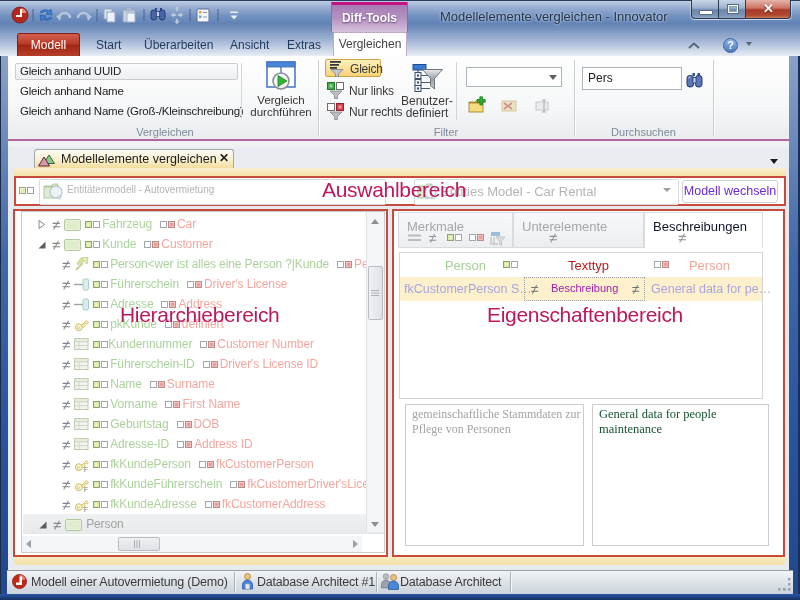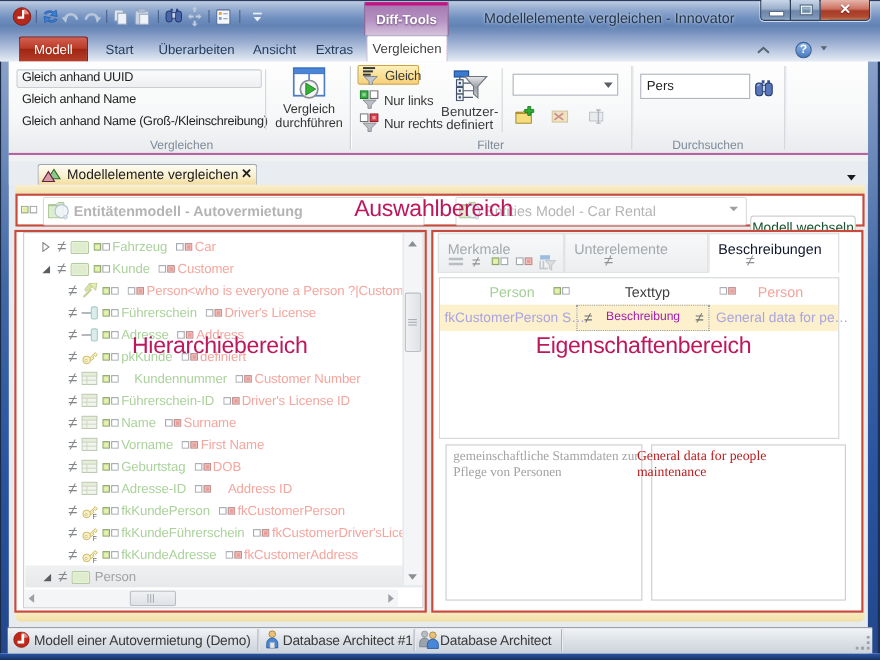--- a/index.html
+++ b/index.html
@@ -277,30 +277,30 @@
  <rect x="8.5" y="0.5" width="6" height="6" fill="#fff" stroke="#9aa0a6"></rect>
 </svg>
 <div class="abs" style="left:39px;top:179px;width:345px;height:24px;border:1px solid #d8dadc;border-radius:2px;background:#fff;"></div>
 <div class="abs" style="left:414px;top:179px;width:263px;height:24px;border:1px solid #d8dadc;border-radius:2px;background:#fff;"></div>
 <svg class="abs" style="left:43px;top:182px;" width="21" height="18" xmlns="http://www.w3.org/2000/svg">
  <path d="M1 4 h7 l2-2 h5 v3 h-14z" fill="#d2e6c4" stroke="#a4c090" stroke-width="0.8"></path>
  <rect x="1" y="5" width="14" height="11" fill="#ddedd0" stroke="#a4c090" stroke-width="0.8"></rect>
  <circle cx="13" cy="10" r="6" fill="#eff5fb" fill-opacity="0.85" stroke="#b8c4ce" stroke-width="1.2"></circle>
  <circle cx="16.5" cy="15.5" r="1.6" fill="#dfe7ee" stroke="#b8c4ce" stroke-width="0.8"></circle>
 </svg>
-<div class="abs" style="left:67px;top:184px;font-size:13px;color:#b4b4b4;font-weight:bold;">Entitätenmodell - Autovermietung</div>
+<div class="abs" style="left:67px;top:184px;font-size:10px;color:#b4b4b4;">Entitätenmodell - Autovermietung</div>
 <svg class="abs" style="left:417px;top:182px;" width="21" height="18" xmlns="http://www.w3.org/2000/svg">
  <path d="M1 4 h7 l2-2 h5 v3 h-14z" fill="#d2e6c4" stroke="#a4c090" stroke-width="0.8"></path>
  <rect x="1" y="5" width="14" height="11" fill="#ddedd0" stroke="#a4c090" stroke-width="0.8"></rect>
  <circle cx="13" cy="10" r="6" fill="#eff5fb" fill-opacity="0.85" stroke="#b8c4ce" stroke-width="1.2"></circle>
  <circle cx="16.5" cy="15.5" r="1.6" fill="#dfe7ee" stroke="#b8c4ce" stroke-width="0.8"></circle>
 </svg>
 <div class="abs" style="left:441px;top:184px;font-size:13px;color:#b4b4b4;">Entities Model - Car Rental</div>
 <div class="abs" style="left:663px;top:188px;width:0;height:0;border-left:4px solid transparent;border-right:4px solid transparent;border-top:4.5px solid #9aa0a6;"></div>
-<div class="abs" style="left:682px;top:180px;width:96px;height:23px;border:1px solid #cfcfcf;border-radius:3px;background:#fff;box-sizing:border-box;font-size:12.5px;color:#14532d;text-align:center;line-height:21px;white-space:nowrap;margin-top:16px;">Modell wechseln</div>
+<div class="abs" style="left:682px;top:180px;width:96px;height:23px;border:1px solid #cfcfcf;border-radius:3px;background:#fff;box-sizing:border-box;font-size:12.5px;color:#6d28d9;text-align:center;line-height:21px;white-space:nowrap;">Modell wechseln</div>
 <div class="abs redbox" id="leftpanel" style="left:13px;top:209px;width:375px;height:348px;"></div>
 <svg width="0" height="0" style="position:absolute;">
 <defs>
 <g id="ico-ent">
         <rect x="0.5" y="0.5" width="16" height="11" rx="1.5" fill="#e9f1dd" stroke="#b2cb9e"></rect>
         <rect x="2" y="2" width="13" height="8" rx="1" fill="#dfecce"></rect>
       </g>
 <g id="ico-dart">
         <path d="M2 13 L9 6" stroke="#c9cf96" stroke-width="2"></path>
         <path d="M7 1 L14 0 L13 7 L10 4 z" fill="#e6ecb4" stroke="#b9c48a" stroke-width="0.8"></path>
@@ -380,20 +380,21 @@
         <span class="trd" style="margin-left:2px;">Customer</span>
       </div>
   <div class="trow" style="top:42px;">
         <span class="neq" style="margin-left:40px;">≠</span>
         <svg class="i" width="16" height="14" style="margin-left:4px;">
           <use href="#ico-dart"></use>
         </svg>
         <svg class="i" width="15" height="7" style="margin-left:3px;">
           <use href="#pair-gg"></use>
         </svg>
+        <span class="tg" style="margin-left:2px;">Person&lt;wer ist alles eine Person ?|Kunde</span>
         <svg class="i" width="15" height="7" style="margin-left:8px;">
           <use href="#pair-wr"></use>
         </svg>
         <span class="trd" style="margin-left:2px;">Person&lt;who is everyone a Person ?|Customer</span>
       </div>
   <div class="trow" style="top:62px;">
         <span class="neq" style="margin-left:40px;">≠</span>
         <svg class="i" width="16" height="14" style="margin-left:4px;">
           <use href="#ico-rel" y="1"></use>
         </svg>
@@ -435,21 +436,21 @@
         <span class="trd" style="margin-left:2px;">definiert</span>
       </div>
   <div class="trow" style="top:122px;">
         <span class="neq" style="margin-left:40px;">≠</span>
         <svg class="i" width="16" height="14" style="margin-left:4px;">
           <use href="#ico-attr" y="1"></use>
         </svg>
         <svg class="i" width="15" height="7" style="margin-left:3px;">
           <use href="#pair-gg"></use>
         </svg>
-        <span class="tg" style="margin-left:14px;">Kundennummer</span>
+        <span class="tg" style="margin-left:0;">Kundennummer</span>
         <svg class="i" width="15" height="7" style="margin-left:8px;">
           <use href="#pair-wr"></use>
         </svg>
         <span class="trd" style="margin-left:2px;">Customer Number</span>
       </div>
   <div class="trow" style="top:142px;">
         <span class="neq" style="margin-left:40px;">≠</span>
         <svg class="i" width="16" height="14" style="margin-left:4px;">
           <use href="#ico-attr" y="1"></use>
         </svg>
@@ -509,21 +510,21 @@
         <svg class="i" width="16" height="14" style="margin-left:4px;">
           <use href="#ico-attr" y="1"></use>
         </svg>
         <svg class="i" width="15" height="7" style="margin-left:3px;">
           <use href="#pair-gg"></use>
         </svg>
         <span class="tg" style="margin-left:2px;">Adresse-ID</span>
         <svg class="i" width="15" height="7" style="margin-left:8px;">
           <use href="#pair-wr"></use>
         </svg>
-        <span class="trd" style="margin-left:15px;">Address ID</span>
+        <span class="trd" style="margin-left:2px;">Address ID</span>
       </div>
   <div class="trow" style="top:242px;">
         <span class="neq" style="margin-left:40px;">≠</span>
         <svg class="i" width="16" height="17" style="margin-left:4px;">
           <use href="#ico-keyF" y="1"></use>
         </svg>
         <svg class="i" width="15" height="7" style="margin-left:3px;">
           <use href="#pair-gg"></use>
         </svg>
         <span class="tg" style="margin-left:2px;">fkKundePerson</span>
@@ -608,38 +609,38 @@
     <span class="t" style="color:#0f172a;">Beschreibungen</span>
  <div style="position:absolute;left:33px;top:16px;font-size:15px;color:#8e9296;">≠</div>
 </div>
 
 <div class="abs" style="left:399px;top:252px;width:364px;height:147px;border:1px solid #d3d6d8;box-sizing:border-box;background:#fff;"></div>
 <div class="abs" style="left:400px;top:253px;width:132px;height:24px;"></div>
 <div class="abs" style="left:399px;top:258px;width:133px;text-align:center;font-size:13px;color:#a5cf98;">Person</div>
 <svg class="abs" style="left:503px;top:261px;" width="15" height="7">
     <use href="#pair-gg"></use>
   </svg>
-<div class="abs" style="left:532px;top:258px;width:113px;text-align:center;font-size:13px;color:#404040;">Texttyp</div>
+<div class="abs" style="left:532px;top:258px;width:113px;text-align:center;font-size:13px;color:#b91c1c;">Texttyp</div>
 <svg class="abs" style="left:654px;top:261px;" width="15" height="7">
     <use href="#pair-wr"></use>
   </svg>
 <div class="abs" style="left:662px;top:258px;width:95px;text-align:center;font-size:13px;color:#f2a49c;">Person</div>
 
 <div class="abs" style="left:400px;top:277px;width:362px;height:24px;background:#fdf0cc;"></div>
 <div class="abs" style="left:524px;top:277px;width:121px;height:24px;border:1px dotted #9aa0a6;box-sizing:border-box;background:#fdf0cc;"></div>
 <div class="abs" style="left:404px;top:282px;font-size:12.5px;color:#a9a5e0;white-space:nowrap;">fkCustomerPerson S…</div>
 <div class="abs" style="left:531px;top:281px;font-size:14px;color:#6e7276;">≠</div>
 <div class="abs" style="left:551px;top:282px;font-size:11px;color:#a21caf;">Beschreibung</div>
 <div class="abs" style="left:632px;top:281px;font-size:14px;color:#6e7276;">≠</div>
 <div class="abs" style="left:651px;top:282px;font-size:12.5px;color:#a9a5e0;white-space:nowrap;">General data for pe…</div>
 
 <div class="abs" style="left:405px;top:404px;width:179px;height:142px;border:1px solid #ccc;box-sizing:border-box;background:#fff;"></div>
 <div class="abs" style="left:592px;top:404px;width:177px;height:142px;border:1px solid #ccc;box-sizing:border-box;background:#fff;"></div>
 <div class="abs" style="left:412px;top:407px;width:170px;font-family:'Liberation Serif',serif;font-size:12px;color:#a3a3a3;line-height:15px;white-space:nowrap;">gemeinschaftliche Stammdaten zur<br>Pflege von Personen</div>
-<div class="abs" style="left:579px;top:407px;width:165px;font-family:'Liberation Serif',serif;font-size:12.5px;color:#b91c1c;line-height:15px;white-space:nowrap;">General data for people<br>maintenance</div>
+<div class="abs" style="left:599px;top:407px;width:165px;font-family:'Liberation Serif',serif;font-size:12.5px;color:#14532d;line-height:15px;white-space:nowrap;">General data for people<br>maintenance</div>
 
 <div class="abs biglabel" style="left:322px;top:178px;">Auswahlbereich</div>
 <div class="abs biglabel" style="left:120px;top:303px;">Hierarchiebereich</div>
 <div class="abs biglabel" style="left:487px;top:303px;">Eigenschaftenbereich</div>
 
 <div class="abs" id="statusbar"></div>
 <svg class="abs" style="left:12px;top:574px;" width="15" height="15">
  <circle cx="7.5" cy="7.5" r="7" fill="#c0281a" stroke="#8a1a0e" stroke-width="0.8"></circle>
  <path d="M7.5 1 a6.5 6.5 0 0 1 6 4.5 l-4.5 0.5 z" fill="#e2897c"></path>
  <path d="M4 8.5 h3.5 v-6 h2.5 v8.5 h-6z" fill="#fff"></path>

